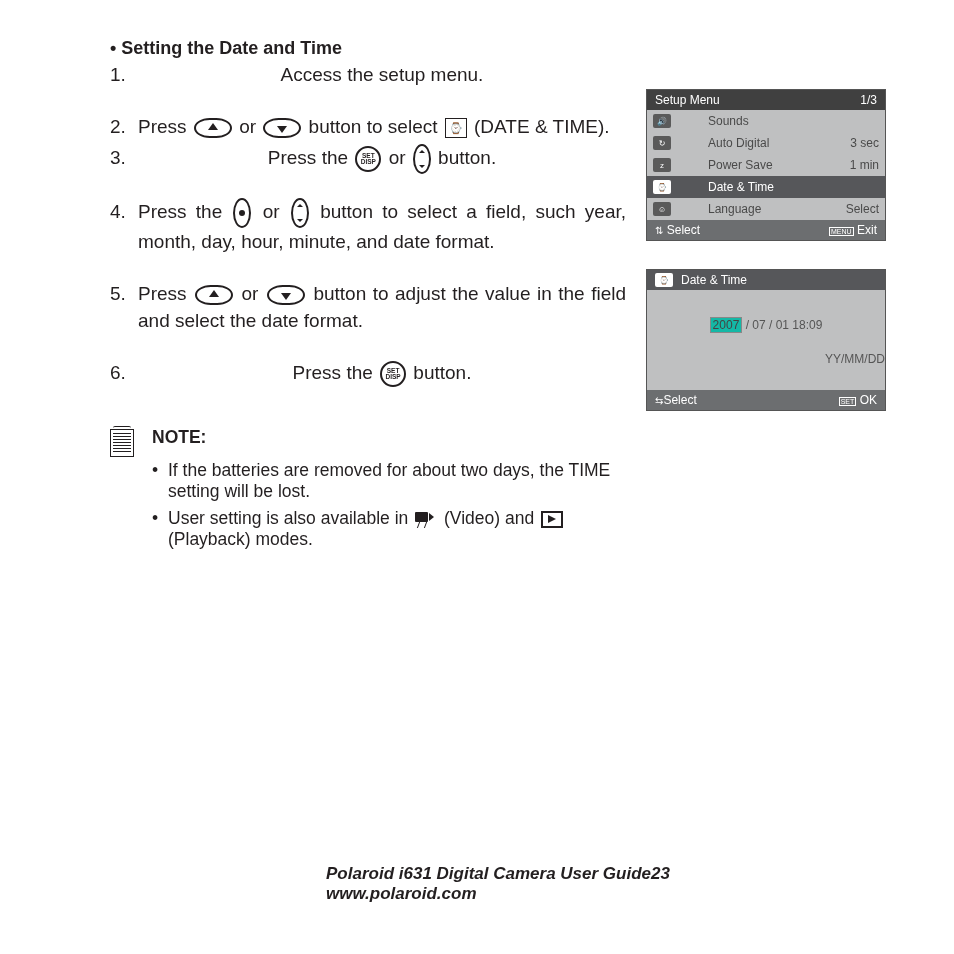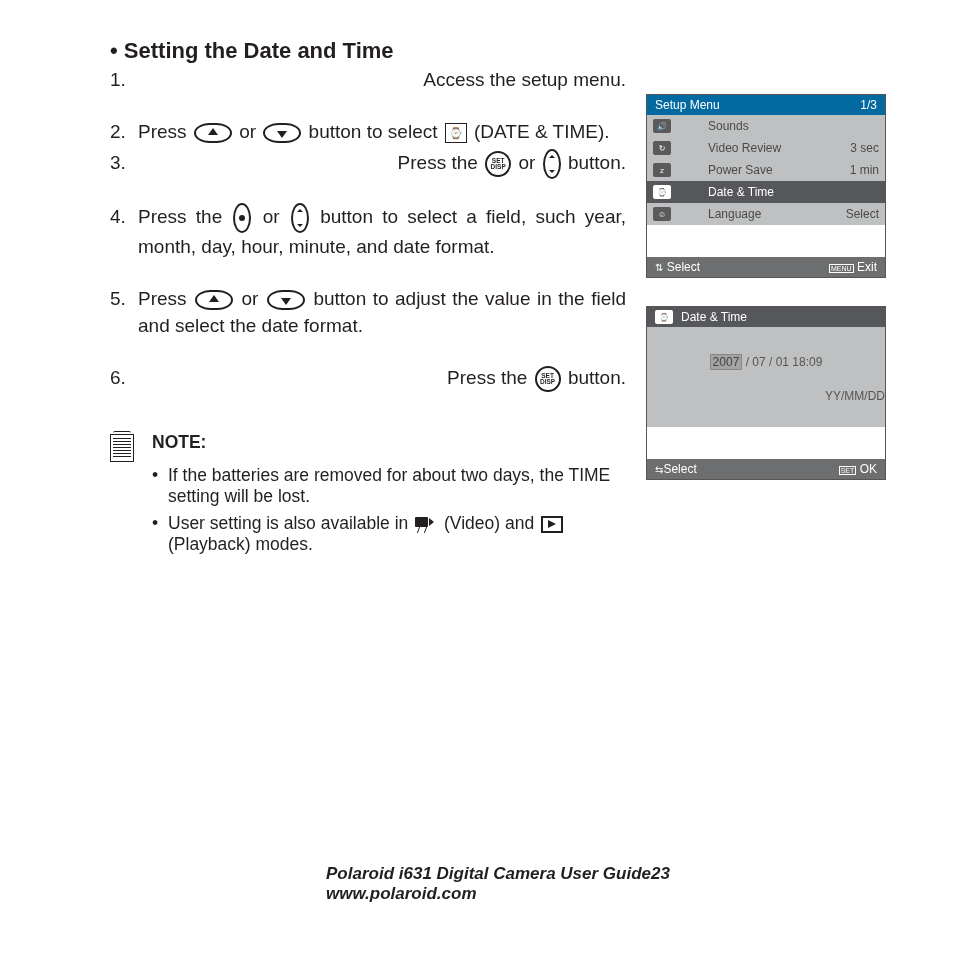--- a/index.html
+++ b/index.html
@@ -13,21 +13,21 @@
     position: relative;
   }
   .page {
     position: relative;
     width: 100%;
     height: 100%;
     padding: 38px 68px 50px 110px;
   }
   .heading {
     font-weight: bold;
-    font-size: 22px;
+    font-size: 18px;
     margin-bottom: 2px;
   }
   .content {
     display: flex;
     gap: 20px;
   }
   .left { flex: 1; }
   .right { width: 240px; padding-top: 28px; }
   ol.steps {
     list-style: none;
@@ -36,21 +36,21 @@
     font-size: 19px;
     line-height: 1.45;
   }
   ol.steps li {
     display: flex;
     margin-bottom: 4px;
   }
   ol.steps li.gap { margin-top: 24px; }
   .num { width: 28px; flex-shrink: 0; }
   .txt { flex: 1; text-align: justify; }
-  .txt.nojust { text-align: right; }
+  .txt.nojust { text-align: center; }
   .icon-inline {
     display: inline-block;
     vertical-align: middle;
     margin: 0 2px;
   }
   .oval-btn {
     display:inline-block;width:38px;height:20px;border:2px solid #231f20;border-radius:50%/60%;position:relative;vertical-align:middle;
   }
   .oval-btn:before{content:"";position:absolute;left:50%;top:50%;border-left:5px solid transparent;border-right:5px solid transparent;}
   .oval-btn.up:before{border-bottom:7px solid #231f20;margin-left:-5px;margin-top:-5px;}
@@ -74,33 +74,33 @@
   .note-list li { padding-left:16px; position:relative; margin-bottom:6px; }
   .note-list li:before { content:"•"; position:absolute; left:0; }
   .playback-icon{display:inline-block;width:22px;height:17px;border:2px solid #231f20;vertical-align:middle;position:relative;}
   .playback-icon:before{content:"";position:absolute;left:5px;top:2px;border-left:8px solid #231f20;border-top:4.5px solid transparent;border-bottom:4.5px solid transparent;}
   .video-icon{display:inline-block;width:22px;height:15px;vertical-align:middle;position:relative;}
   .video-icon:before{content:"";position:absolute;left:0;top:0;width:13px;height:10px;background:#231f20;border-radius:1px;}
   .video-icon:after{content:"";position:absolute;left:14px;top:1px;border-left:5px solid #231f20;border-top:4px solid transparent;border-bottom:4px solid transparent;}
   .video-icon .tripod{position:absolute;bottom:-1px;left:3px;width:8px;height:6px;border-left:1px solid #231f20;border-right:1px solid #231f20;transform:skewX(-20deg);}
   .footer { position:absolute; bottom:50px; left:110px; right:68px; font-style:italic; font-weight:bold; font-size:17px; display:flex; justify-content:center; }
   .screen { width:240px; border:1px solid #555; font-size:12px; color:#fff; margin-bottom:28px; }
-  .scr-title-row { background:#0369a1; display:flex; padding:3px 8px; justify-content:space-between; }
+  .scr-title-row { background:#404040; display:flex; padding:3px 8px; justify-content:space-between; }
   .scr-body { background:#bfc0c1; }
   .scr-row { display:flex; align-items:center; padding:3px 6px; color:#4a4a4a; border-bottom:0; height:22px; }
   .scr-row.sel { background:#56575a; color:#fff; }
   .scr-row-icon { width:18px; height:14px; background:#5a5a5a; color:#fff; font-size:8px; display:flex; align-items:center; justify-content:center; border-radius:2px; margin-right:8px; flex-shrink:0;}
   .scr-row.sel .scr-row-icon{background:#fff;color:#555;}
   .scr-lbl { flex:1;margin-left:29px; }
   .scr-val { }
-  .scr-footer { background:#6c6e70; display:flex; justify-content:space-between; padding:3px 8px; color:#fff;margin-top:32px; }
+  .scr-footer { background:#6c6e70; display:flex; justify-content:space-between; padding:3px 8px; color:#fff; }
   .scr2-header{background:#56575a;padding:3px 8px;display:flex;align-items:center;}
   .scr2-body{background:#bfc0c1;height:100px;position:relative;color:#555;}
   .date-line{position:absolute;top:28px;width:100%;text-align:center;font-size:12px;}
-  .date-year{background:#a3a3a3;border:1px solid #888;padding:0 2px;color:#444;}
+  .date-year{background:#14b8a6;border:1px solid #888;padding:0 2px;color:#444;}
   .fmt-line{position:absolute;top:62px;width:100%;text-align:right;font-size:12px;}
 </style>
 </head>
 <body>
 
 <div class="page">
   <div class="heading">• Setting the Date and Time</div>
 
   <div class="content">
     <div class="left">
@@ -192,21 +192,21 @@
           <span>1/3</span>
         </div>
         <div class="scr-body">
           <div class="scr-row">
             <span class="scr-row-icon">🔊</span>
             <span class="scr-lbl">Sounds</span>
             <span class="scr-val"></span>
           </div>
           <div class="scr-row">
             <span class="scr-row-icon">↻</span>
-            <span class="scr-lbl">Video Review</span>
+            <span class="scr-lbl">Auto Digital</span>
             <span class="scr-val">3 sec</span>
           </div>
           <div class="scr-row">
             <span class="scr-row-icon">z</span>
             <span class="scr-lbl">Power Save</span>
             <span class="scr-val">1 min</span>
           </div>
           <div class="scr-row sel">
             <span class="scr-row-icon">⌚</span>
             <span class="scr-lbl">Date &amp; Time</span>

